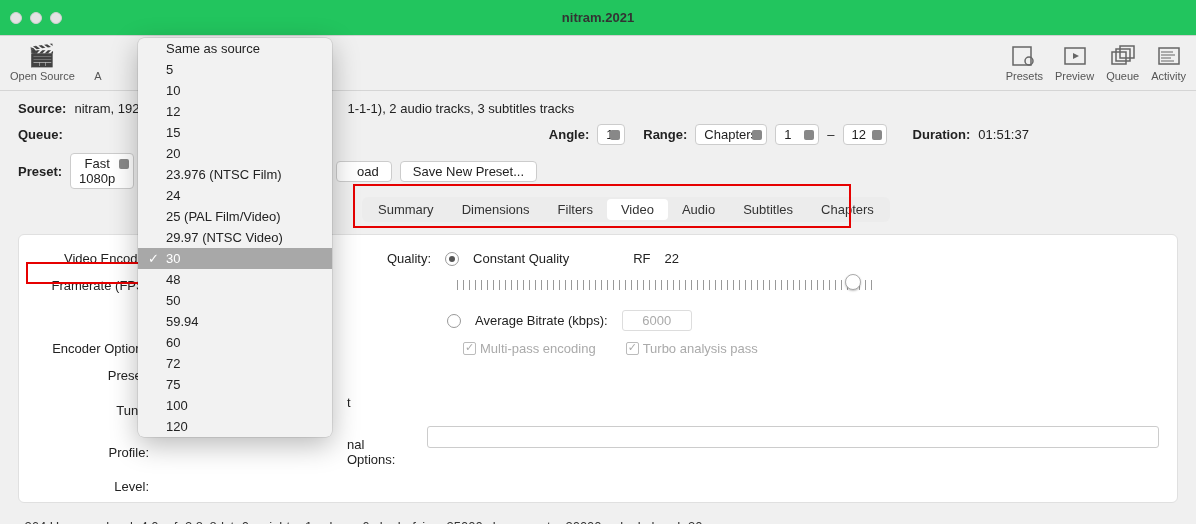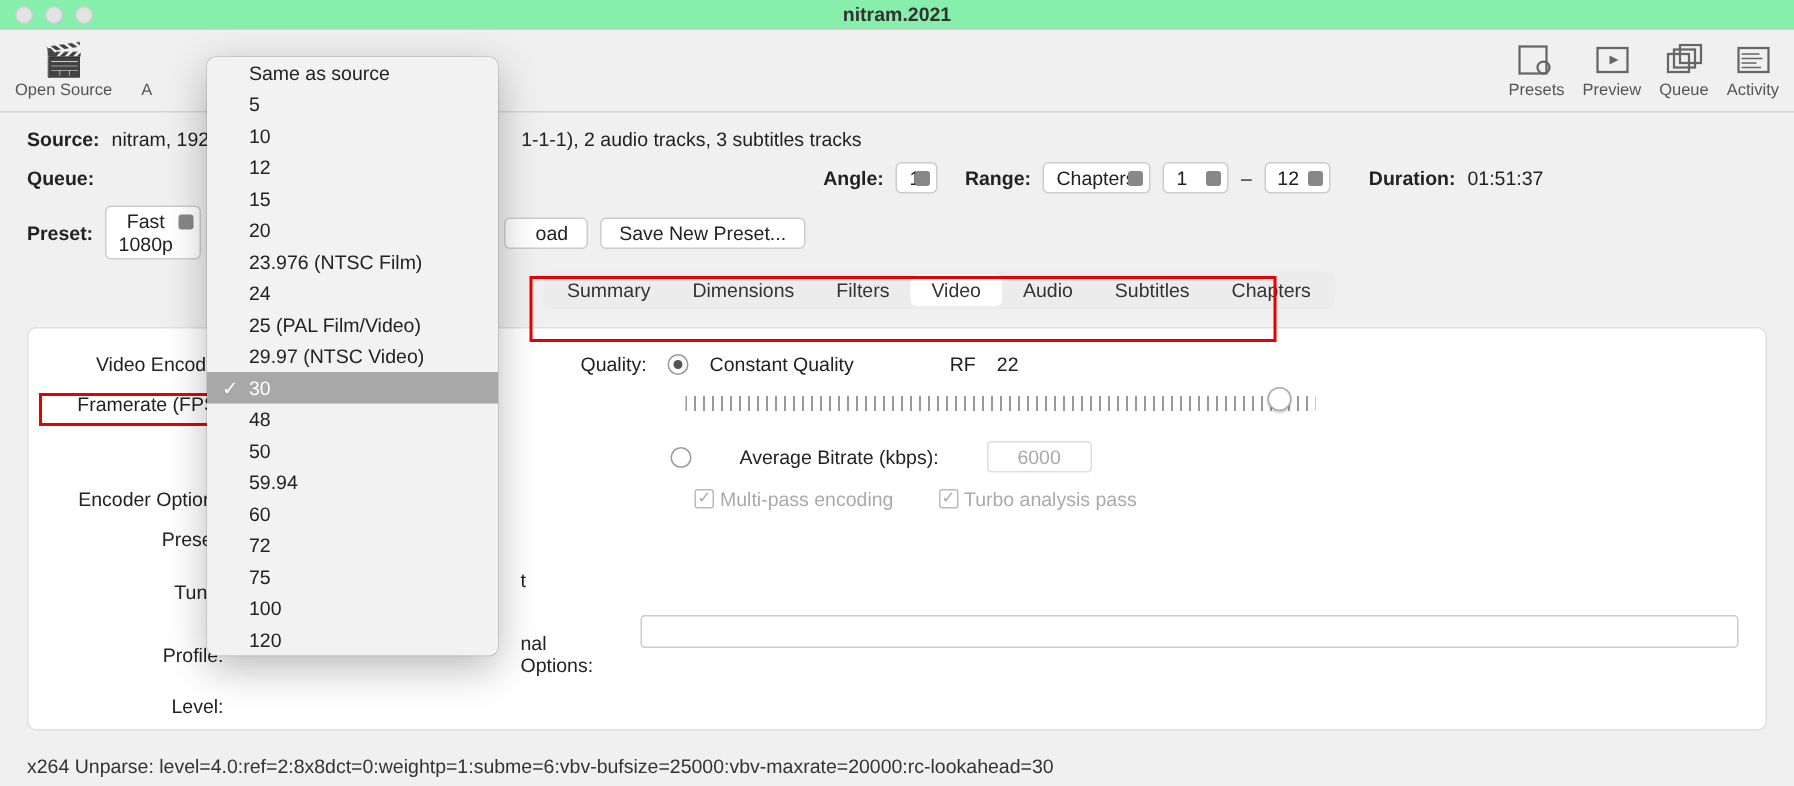--- a/index.html
+++ b/index.html
@@ -1,18 +1,18 @@
 <!DOCTYPE html>
 <html><head>
 <meta charset="utf-8">
 <style>
 * { box-sizing: border-box; margin: 0; padding: 0; font-family: -apple-system, BlinkMacSystemFont, "Segoe UI", Helvetica, Arial, sans-serif; }
 body { background: #f0f0f0; width: 1196px; height: 524px; overflow: hidden; font-size: 13px; color: #222; }
 
-.titlebar { height: 20px; background: #86efac; display: flex; align-items: center; padding: 0 10px; border-bottom: 1px solid #d0d0d0; position: relative; }
+.titlebar { height: 36px; background: #22c55e; display: flex; align-items: center; padding: 0 10px; border-bottom: 1px solid #d0d0d0; position: relative; }
 .traffic { display: flex; gap: 8px; }
 .dot { width: 12px; height: 12px; border-radius: 50%; background: #e3e3e3; border: 0.5px solid #d0d0d0; }
 .win-title { position: absolute; left: 0; right: 0; text-align: center; font-weight: 600; font-size: 13px; color: #333; }
 
 .toolbar { height: 54px; display: flex; align-items: center; padding: 0 10px; gap: 12px; }
 .tool-item { display: flex; flex-direction: column; align-items: center; font-size: 11px; color: #555; gap: 2px; }
 .tool-icon { width: 32px; height: 24px; display: flex; align-items: center; justify-content: center; font-size: 22px; color: #666; }
 .tool-spacer { flex: 1; }
 
 hr.sep { border: none; border-top: 1px solid #d5d5d5; }
@@ -201,21 +201,21 @@
           <span>Constant Quality</span>
           <span style="margin-left:50px">RF</span>
           <span>22</span>
         </div>
         <div class="row" style="margin:10px 0 14px 70px;">
           <div class="slider-track">
             <div class="ticks"></div>
             <div class="thumb" style="left:388px"></div>
           </div>
         </div>
-        <div class="row" style="gap:32px; margin-left:60px;">
+        <div class="row" style="gap:14px; margin-left:60px;">
           <span class="radio"></span>
           <span>Average Bitrate (kbps):</span>
           <span class="input-box">6000</span>
         </div>
         <div class="row muted" style="gap:30px; margin:10px 0 0 76px;">
           <span><span class="chk on"></span><span>Multi-pass encoding</span></span>
           <span><span class="chk on"></span><span>Turbo analysis pass</span></span>
         </div>
         <div style="height:70px"></div>
         <div class="row" style="margin-left:40px;">

